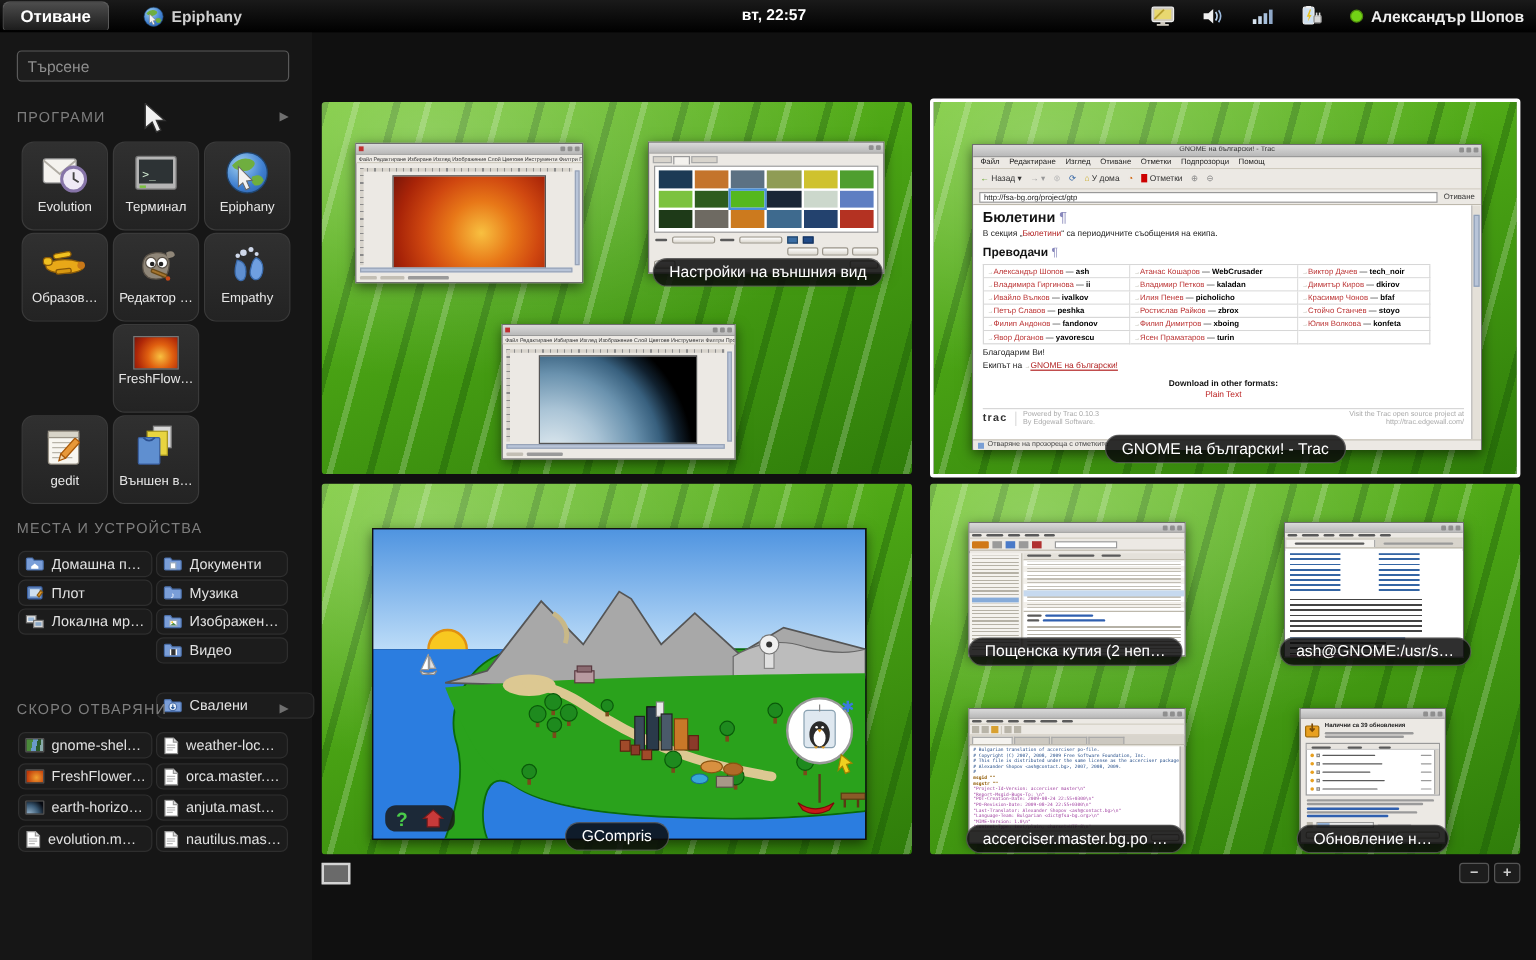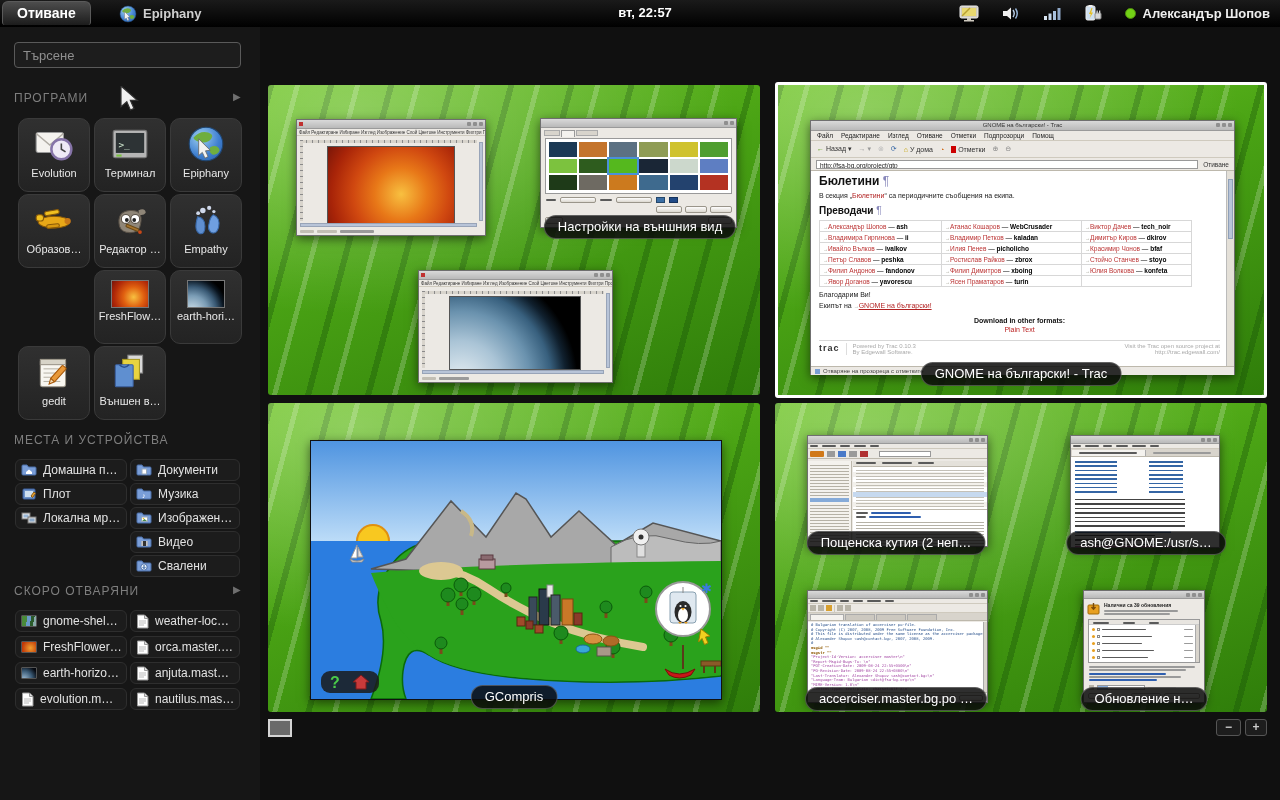--- a/index.html
+++ b/index.html
@@ -216,24 +216,20 @@
           <rect x="16" y="26" width="13" height="2.6" rx="1.2" transform="rotate(22 22 27)" fill="#a5742e" stroke="#6a4a18"></rect>
           <circle cx="29.5" cy="31.5" r="1.8" fill="#c84818"></circle>
         </svg>
       <span class="lbl">Редактор …</span>
     </div>
 
     <div class="app-tile" style="left:94px; top:243px">
       <span class="ic" style="width:38px;height:28px;margin-top:9px;border:1px solid #777;background:radial-gradient(circle at 60% 62%, #f8c040 0%, #e06010 38%, #b02808 72%, #77140a 100%)"></span>
       <span class="lbl">FreshFlow…</span>
     </div>
-    <div class="app-tile" style="left:170px; top:243px">
-      <span class="ic" style="width:38px;height:28px;margin-top:9px;border:1px solid #777;background:radial-gradient(circle at 12% 115%, #cfe0ea 0%, #7a9cb5 35%, #3a5a75 55%, #0a1520 72%, #000 82%)"></span>
-      <span class="lbl">earth-hori…</span>
-    </div>
 
     <div class="app-tile" style="left:18px; top:319px">
       <svg class="ic" viewBox="0 0 40 40">
           <rect x="7" y="8" width="24" height="26" rx="2" fill="#f8f6f0" stroke="#9a9488"></rect>
           <rect x="7" y="8" width="24" height="5" fill="#d8d4c8" stroke="#9a9488"></rect>
           <g stroke="#b8b4a8" stroke-width="1">
             <line x1="10" y1="17" x2="27" y2="17"></line>
             <line x1="10" y1="21" x2="27" y2="21"></line>
             <line x1="10" y1="25" x2="23" y2="25"></line>
             <line x1="10" y1="29" x2="26" y2="29"></line>
@@ -307,21 +303,21 @@
     </div>
     <div class="side-item" style="left:130px; top:504px; width:110px">
       <svg width="16" height="14" viewBox="0 0 16 14">
           <path d="M1 3 Q1 2 2 2 L6 2 L7.5 4 L14 4 Q15 4 15 5 L15 11 Q15 12 14 12 L2 12 Q1 12 1 11 Z" fill="#7a9ed8" stroke="#4a6ea8"></path>
           <rect x="5.5" y="6" width="6" height="5" fill="#333"></rect>
           <rect x="5.5" y="6" width="1.2" height="5" fill="#fff"></rect>
           <rect x="10.3" y="6" width="1.2" height="5" fill="#fff"></rect>
         </svg>
       <span class="lbl">Видео</span>
     </div>
-    <div class="side-item" style="left:130px; top:528px; width:110px">
+    <div class="side-item" style="left:130px; top:550px; width:132px">
       <svg width="16" height="14" viewBox="0 0 16 14">
           <path d="M1 3 Q1 2 2 2 L6 2 L7.5 4 L14 4 Q15 4 15 5 L15 11 Q15 12 14 12 L2 12 Q1 12 1 11 Z" fill="#7a9ed8" stroke="#4a6ea8"></path>
           <circle cx="8" cy="8" r="3.2" fill="#e8f0f8" stroke="#4a6ea8"></circle>
           <path d="M8 6 L8 9.4 M6.7 8.2 L8 9.6 L9.3 8.2" stroke="#2a5a9a" fill="none"></path>
         </svg>
       <span class="lbl">Свалени</span>
     </div>
 
     <div class="section-h" style="top:557px">СКОРО ОТВАРЯНИ</div>
     <div class="section-arrow" style="left:233px; top:557px">▶</div>

